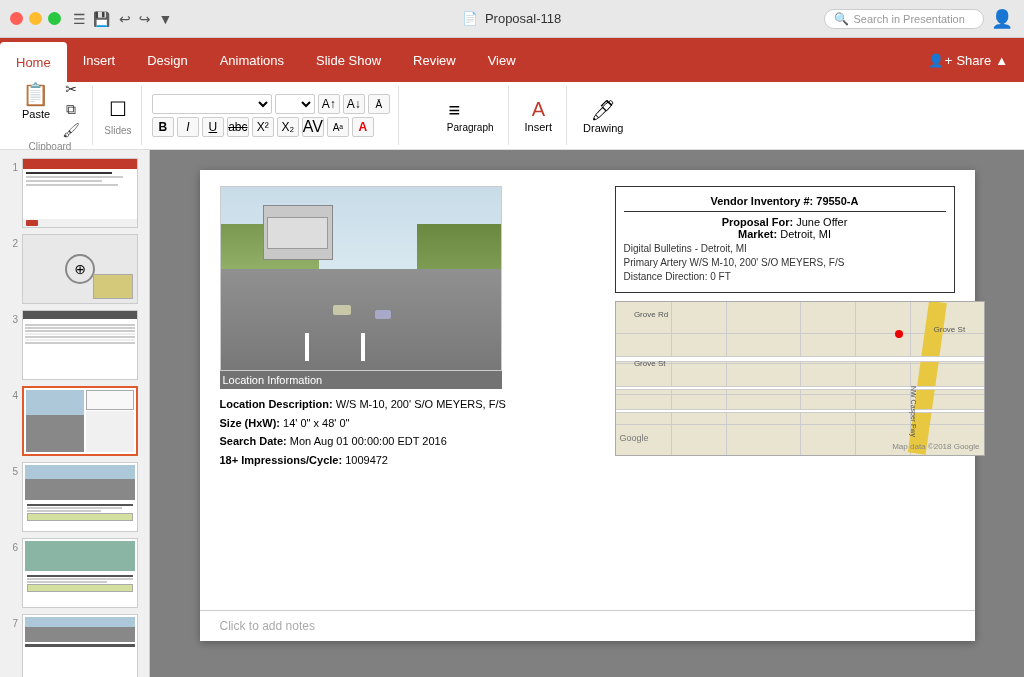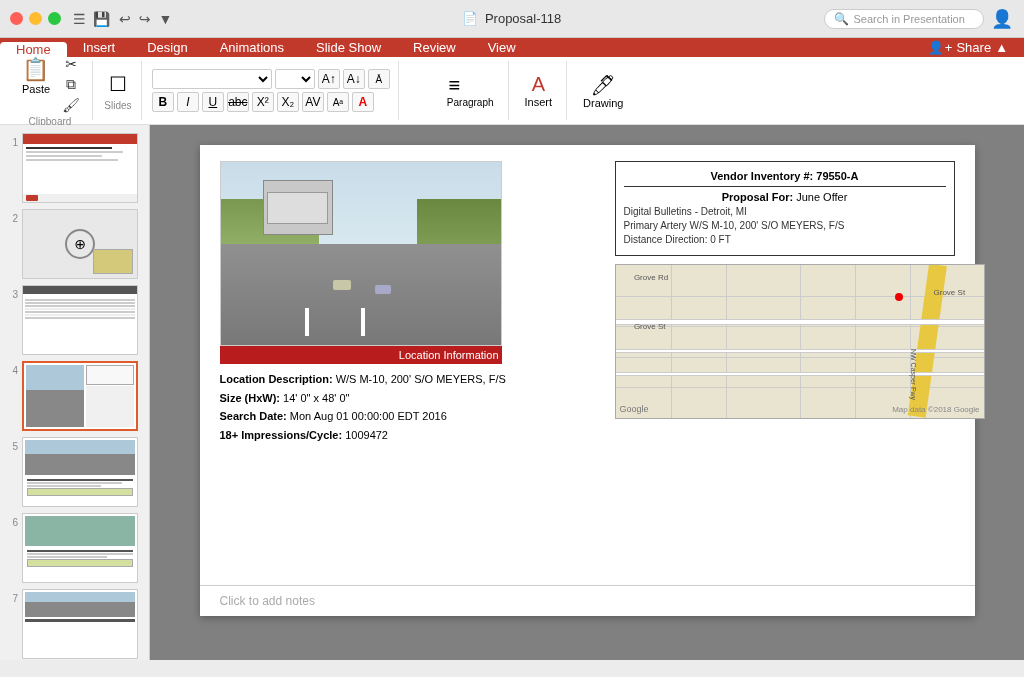--- a/index.html
+++ b/index.html
@@ -20,21 +20,21 @@
     .wc-close { background: #ff5f57; }
     .wc-min { background: #febc2e; }
     .wc-max { background: #28c840; }
     .title-bar-icons { display: flex; gap: 8px; margin-left: 12px; align-items: center; color: #555; font-size: 14px; }
     .title-center { position: absolute; left: 50%; transform: translateX(-50%); display: flex; align-items: center; gap: 6px; font-size: 13px; color: #333; }
     .title-right { margin-left: auto; display: flex; align-items: center; gap: 8px; }
     .search-box { background: #fff; border: 1px solid #ccc; border-radius: 12px; padding: 2px 10px; font-size: 12px; color: #888; width: 160px; display: flex; align-items: center; gap: 4px; }
 
     
     .ribbon { background: #c0392b; padding: 0; }
-    .ribbon-tabs { display: flex; align-items: stretch; height: 19px; }
+    .ribbon-tabs { display: flex; align-items: stretch; height: 44px; }
     .ribbon-tab {
       padding: 0 16px;
       font-size: 13px;
       color: #fff;
       display: flex;
       align-items: center;
       cursor: pointer;
       font-weight: 500;
     }
     .ribbon-tab.active { background: #fff; color: #c0392b; border-radius: 4px 4px 0 0; margin-top: 4px; }
@@ -136,23 +136,23 @@
       flex-shrink: 0;
     }
     .slide-canvas { padding: 16px 20px; min-height: 440px; }
 
     
     .slide-content { display: flex; gap: 16px; }
     .slide-left { flex: 1; }
     .slide-right { width: 340px; }
 
     .photo-label {
-      background: #b91c1c;
+      background: #737373;
       color: #fff;
-      text-align: right;
+      text-align: left;
       font-size: 11px;
       padding: 3px;
     }
 
     
     .vendor-box {
       border: 1px solid #333;
       padding: 8px;
       font-size: 11px;
       margin-bottom: 8px;
@@ -182,21 +182,21 @@
     }
     .map-grid-h { position: absolute; left: 0; right: 0; border-top: 1px solid #ccc; }
     .map-grid-v { position: absolute; top: 0; bottom: 0; border-left: 1px solid #ccc; }
     .map-label {
       position: absolute;
       font-size: 8px;
       color: #555;
     }
     .map-google {
       position: absolute;
-      bottom: 4px;
+      bottom: 12px;
       left: 4px;
       font-size: 9px;
       color: #777;
     }
     .map-copyright {
       position: absolute;
       bottom: 4px;
       right: 4px;
       font-size: 8px;
       color: #888;
@@ -319,21 +319,21 @@
             <i>I</i>
           </button>
         <button class="format-btn">
             <u>U</u>
           </button>
         <button class="format-btn">
             <s>abc</s>
           </button>
         <button class="format-btn">X²</button>
         <button class="format-btn">X₂</button>
-        <button class="format-btn" style="font-size:12px;">AV</button>
+        <button class="format-btn" style="font-size:16px;">AV</button>
         <button class="format-btn" style="font-size:10px;">Aᵃ</button>
         <button class="format-btn">
             <span style="color:#e00;font-weight:bold;">A</span>
           </button>
       </div>
     </div>
   </div>
 
   <div class="ribbon-group">
     <div class="ribbon-btn-large">
@@ -520,20 +520,24 @@
           <div class="slide-right">
 
             <div class="vendor-box">
               <div class="vendor-title">
                 <span>Vendor Inventory #: 79550-A</span>
               </div>
               <div style="text-align:center;font-size:11px;">
                 <span style="font-weight:bold;">Proposal For:</span>
                 <span>June Offer</span>
               </div>
+              <div style="text-align:center;font-size:11px;">
+                <span style="font-weight:bold;">Market:</span>
+                <span>Detroit, MI</span>
+              </div>
               <div class="inventory-text">
                 <div>Digital Bulletins - Detroit, MI</div>
                 <div>Primary Artery W/S M-10, 200' S/O MEYERS, F/S</div>
                 <div>Distance Direction: 0 FT</div>
               </div>
             </div>
 
             <div class="map-placeholder">
 
               <div class="map-grid-h" style="top:20%;"></div>

